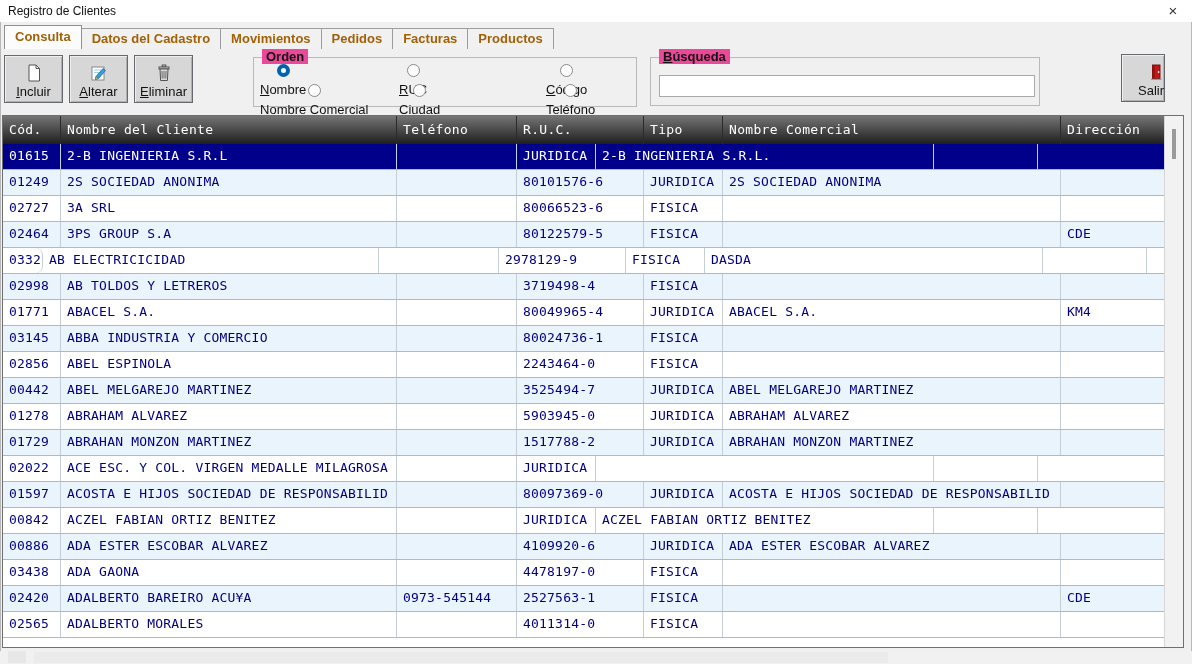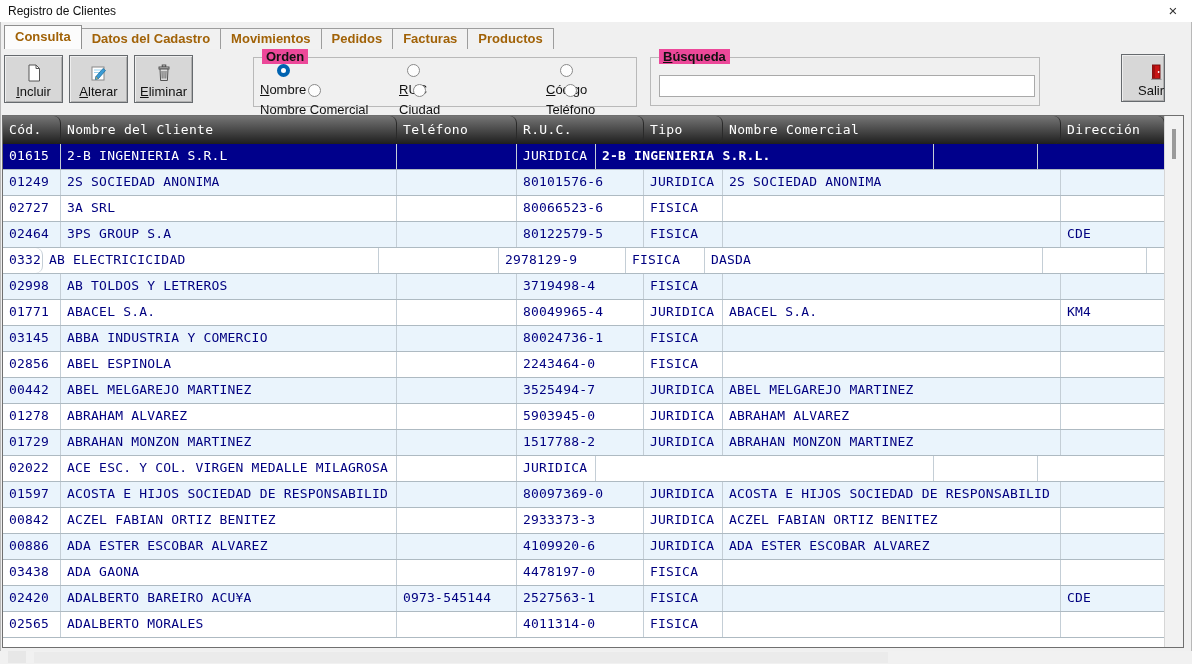--- a/index.html
+++ b/index.html
@@ -35,21 +35,21 @@
     border:1px solid #8a8a8a;}
   .radio.on{border:4px solid var(--radio,#0063B1);background:#ffffff;}
   .search-input{position:absolute;left:8px;top:17px;width:366px;height:20px;border:1px solid #a9a9a9;
     background:#ffffff;font-size:13px;padding:0 4px;outline:none;}
   
   .grid-outer{position:absolute;left:2px;top:115px;width:1182px;height:533px;box-sizing:border-box;
     border:1px solid #6f6f6f;background:#ffffff;}
   .ghead{display:flex;height:28px;background:linear-gradient(180deg,#757575 0%,#454545 55%,#1e1e1e 100%);}
   .hcell{box-sizing:border-box;border-right:1px solid #2a2a2a;color:#fff;
     font-family:"DejaVu Sans Mono","Liberation Mono",monospace;font-size:13px;line-height:28px;
-    padding-left:6px;white-space:nowrap;overflow:hidden;flex:none;letter-spacing:.3px;border-radius:7px;}
+    padding-left:6px;white-space:nowrap;overflow:hidden;flex:none;letter-spacing:.3px;}
   .gbody{position:relative;background:#fff;}
   .grow{display:flex;height:26px;box-sizing:border-box;border-bottom:1px solid #aebac2;background:#ffffff;}
   .grow.alt{background:var(--alt-bg,#EAF4FC);}
   .grow.selected{background:var(--sel-bg,#00008B);}
   .grow.selected .gcell{color:var(--sel-fg,#ffffff);}
   .gcell{box-sizing:border-box;border-right:1px solid #c4ced6;color:var(--grid-fg,#000080);
     font-family:"DejaVu Sans Mono","Liberation Mono",monospace;font-size:13px;line-height:24px;
     padding-left:6px;white-space:nowrap;overflow:hidden;flex:none;letter-spacing:.2px;}
   .vscroll{position:absolute;top:0;right:0;bottom:0;width:18px;background:#f2f2f2;
     border-left:1px solid #d6d6d6;}
@@ -171,21 +171,21 @@
         <div class="hcell" style="width: 79px;">Tipo</div>
         <div class="hcell" style="width: 338px;">Nombre Comercial</div>
         <div class="hcell" style="width: 104px;">Dirección</div>
       </div>
     <div class="gbody">
         <div class="grow selected">
           <div class="gcell" style="width: 58px;">01615</div>
           <div class="gcell" style="width: 336px;">2-B INGENIERIA S.R.L</div>
           <div class="gcell" style="width: 120px;"></div>
           <div class="gcell" style="width: 79px;">JURIDICA</div>
-          <div class="gcell" style="width: 338px; font-weight: bold;">2-B INGENIERIA S.R.L.</div>
+          <div class="gcell" style="width: 338px;">2-B INGENIERIA S.R.L.</div>
           <div class="gcell" style="width: 104px;"></div>
         </div>
         <div class="grow alt">
           <div class="gcell" style="width: 58px;">01249</div>
           <div class="gcell" style="width: 336px;">2S SOCIEDAD ANONIMA</div>
           <div class="gcell" style="width: 120px;"></div>
           <div class="gcell" style="width: 127px;">80101576-6</div>
           <div class="gcell" style="width: 79px;">JURIDICA</div>
           <div class="gcell" style="width: 338px;">2S SOCIEDAD ANONIMA</div>
           <div class="gcell" style="width: 104px;"></div>
@@ -294,21 +294,20 @@
           <div class="gcell" style="width: 120px;"></div>
           <div class="gcell" style="width: 127px;">80097369-0</div>
           <div class="gcell" style="width: 79px;">JURIDICA</div>
           <div class="gcell" style="width: 338px;">ACOSTA E HIJOS SOCIEDAD DE RESPONSABILID</div>
           <div class="gcell" style="width: 104px;"></div>
         </div>
         <div class="grow">
           <div class="gcell" style="width: 58px;">00842</div>
           <div class="gcell" style="width: 336px;">ACZEL FABIAN ORTIZ BENITEZ</div>
           <div class="gcell" style="width: 120px;"></div>
-          <div class="gcell" style="width: 127px;">2933373-3</div>
           <div class="gcell" style="width: 79px;">JURIDICA</div>
           <div class="gcell" style="width: 338px;">ACZEL FABIAN ORTIZ BENITEZ</div>
           <div class="gcell" style="width: 104px;"></div>
         </div>
         <div class="grow alt">
           <div class="gcell" style="width: 58px;">00886</div>
           <div class="gcell" style="width: 336px;">ADA ESTER ESCOBAR ALVAREZ</div>
           <div class="gcell" style="width: 120px;"></div>
           <div class="gcell" style="width: 127px;">4109920-6</div>
           <div class="gcell" style="width: 79px;">JURIDICA</div>

